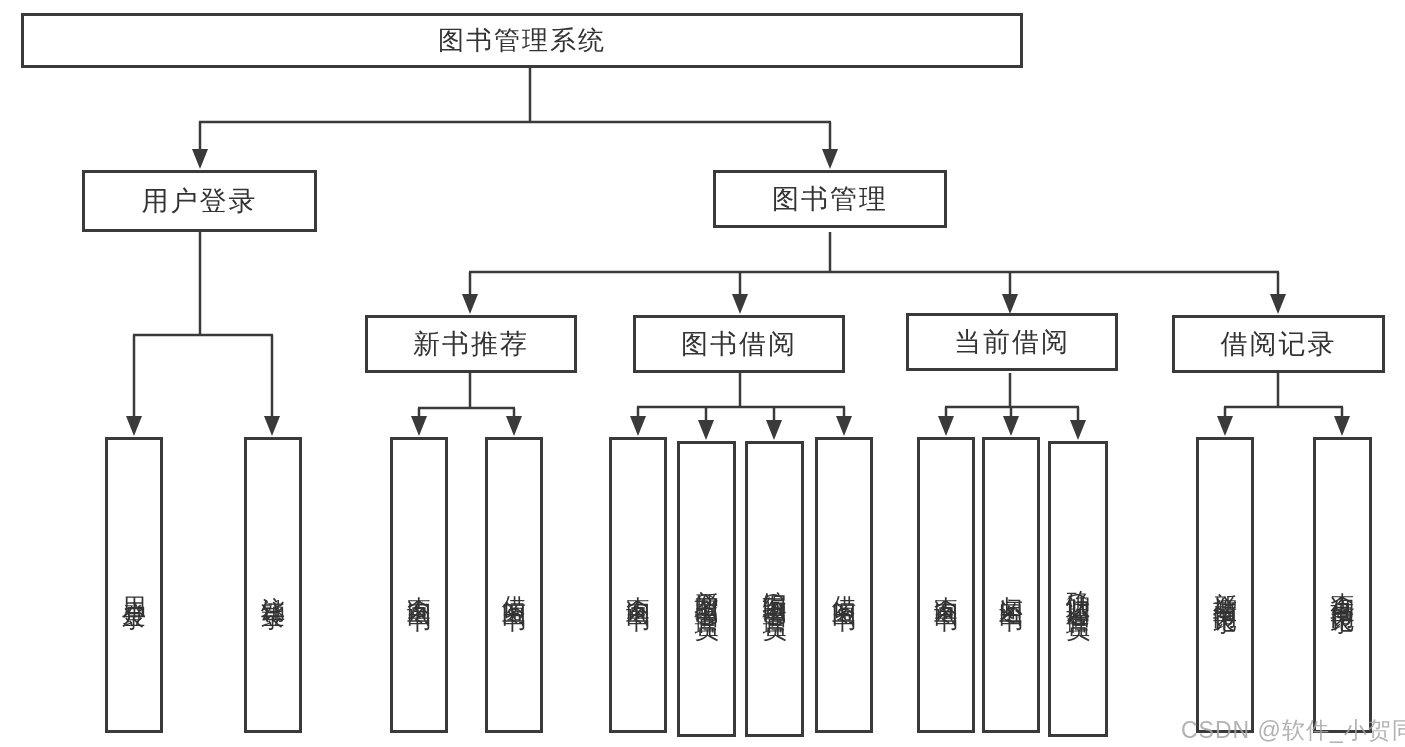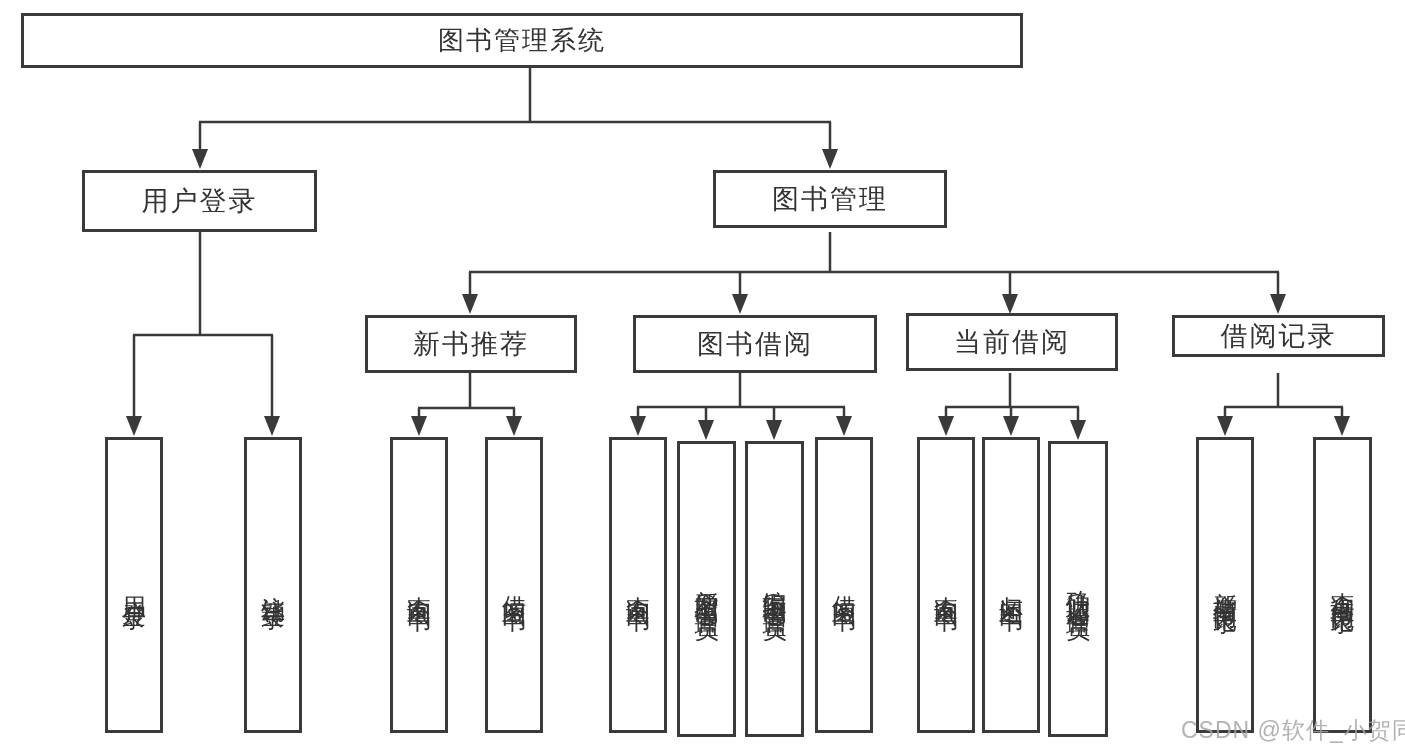--- a/index.html
+++ b/index.html
@@ -127,27 +127,27 @@
   <div class="box h-box" style="left:82px;top:170px;width:235px;height:62px">
     <span>用户登录</span>
   </div>
   <div class="box h-box" style="left:713px;top:170px;width:234px;height:58px">
     <span>图书管理</span>
   </div>
 
   <div class="box h-box" style="left:365px;top:315px;width:212px;height:58px">
     <span>新书推荐</span>
   </div>
-  <div class="box h-box" style="left:633px;top:315px;width:244px;height:58px">
+  <div class="box h-box" style="left:633px;top:315px;width:212px;height:58px">
     <span>图书借阅</span>
   </div>
   <div class="box h-box" style="left:906px;top:313px;width:212px;height:58px">
     <span>当前借阅</span>
   </div>
-  <div class="box h-box" style="left:1172px;top:315px;width:213px;height:42px">
+  <div class="box h-box" style="left:1172px;top:315px;width:213px;height:58px">
     <span>借阅记录</span>
   </div>
 
   <div class="box v-box" style="left:105px;top:437px;width:58px;height:296px">
     <span>用户登录</span>
   </div>
   <div class="box v-box" style="left:244px;top:437px;width:58px;height:296px">
     <span>注销登录</span>
   </div>
 

